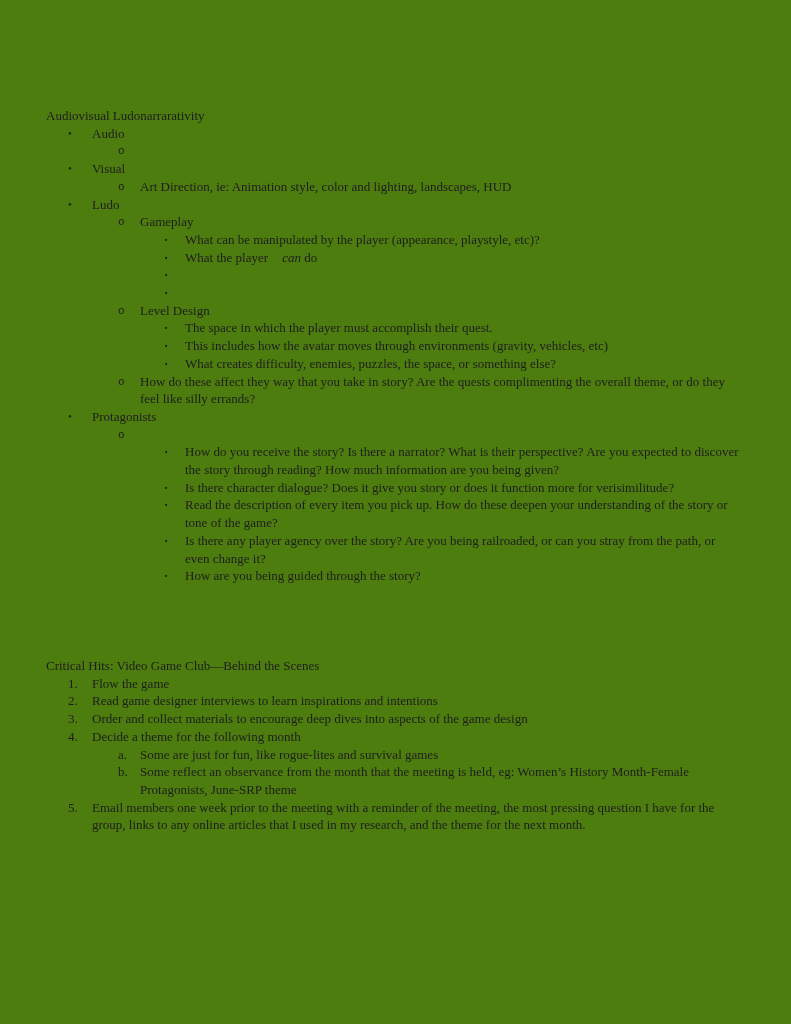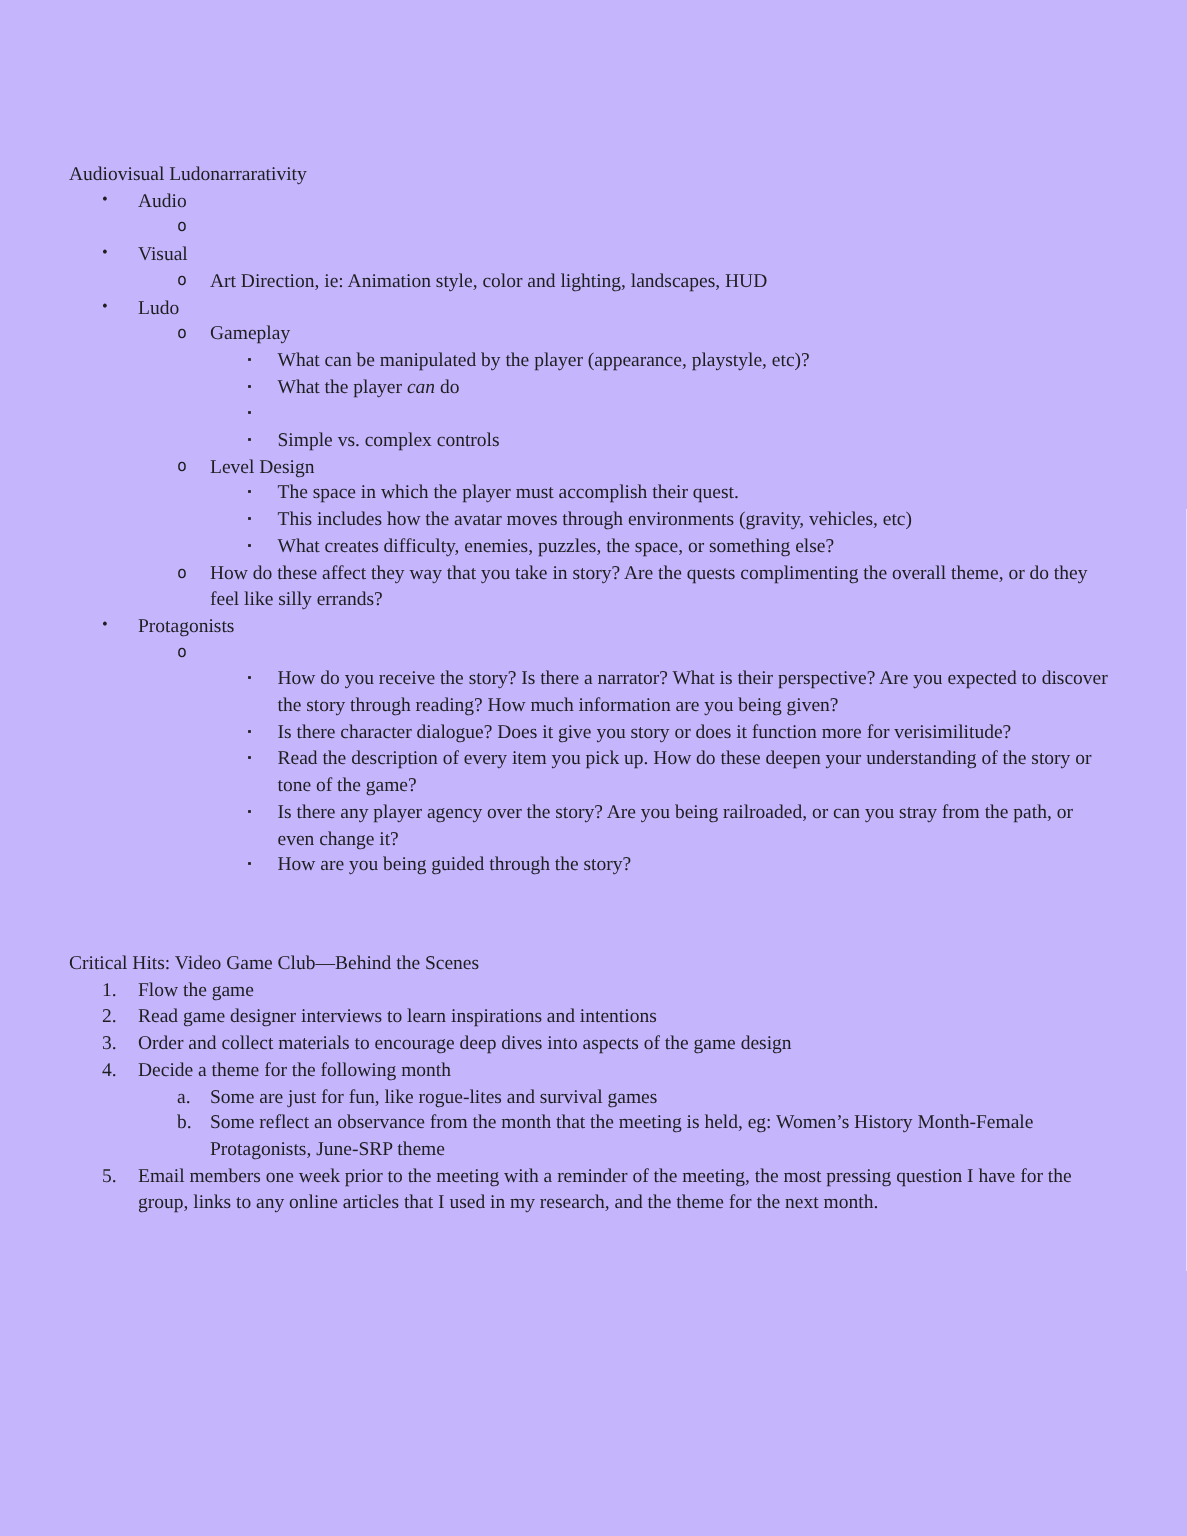--- a/index.html
+++ b/index.html
@@ -1,21 +1,21 @@
 <!DOCTYPE html>
 <html><head>
 <meta charset="utf-8">
 <style>
   html, body { margin: 0; padding: 0; background: #ffffff; }
   .page {
     position: relative;
     width: 791px;
     height: 1024px;
     margin: 0 auto;
-    background: #c4b5fd;
+    background: #4d7c0f;
     color: #1e1e1e;
     font-family: "Liberation Serif", serif;
     font-size: 13px;
     line-height: 17.7px;
     box-sizing: border-box;
     padding: 107px 48px 0 46px;
     overflow: hidden;
   }
   .heading { white-space: pre-wrap; }
   .list { }
@@ -25,22 +25,22 @@
   .l2 { padding-left: 72px; }
   .l2 > .marker { width: 22px; }
   .l3 { padding-left: 119px; }
   .l3 > .marker { width: 20px; }
   .marker { flex: 0 0 auto; }
   .m-disc   { font-size: 11px; }
   .m-circle { font-family: "DejaVu Sans Mono", monospace; font-size: 11px; }
   .m-square { font-size: 7.5px; }
   .m-label  { }
   .text { flex: 1 1 auto; }
-  .it { font-style: italic; }
-  .section2 { margin-top: 48px; }
+  .it { font-style: italic; margin-left: 11px; }
+  .section2 { margin-top: 72px; }
 </style>
 </head>
 <body>
 
 <div class="page">
 
   <div class="section">
     <div class="heading">Audiovisual Ludonarrarativity</div>
     <div class="list">
         <div class="li l1">
@@ -72,21 +72,20 @@
         </div>
         <div class="li l3">
           <span class="marker m-square">▪</span>
           <span class="text"><span>What the player </span><span class="it">can</span><span> do</span></span>
         </div>
         <div class="li l3">
           <span class="marker m-square">▪</span>
         </div>
         <div class="li l3">
           <span class="marker m-square">▪</span>
-          <span class="text"><span>Simple vs. complex controls</span></span>
         </div>
         <div class="li l2">
           <span class="marker m-circle">o</span>
           <span class="text"><span>Level Design</span></span>
         </div>
         <div class="li l3">
           <span class="marker m-square">▪</span>
           <span class="text"><span>The space in which the player must accomplish their quest.</span></span>
         </div>
         <div class="li l3">

